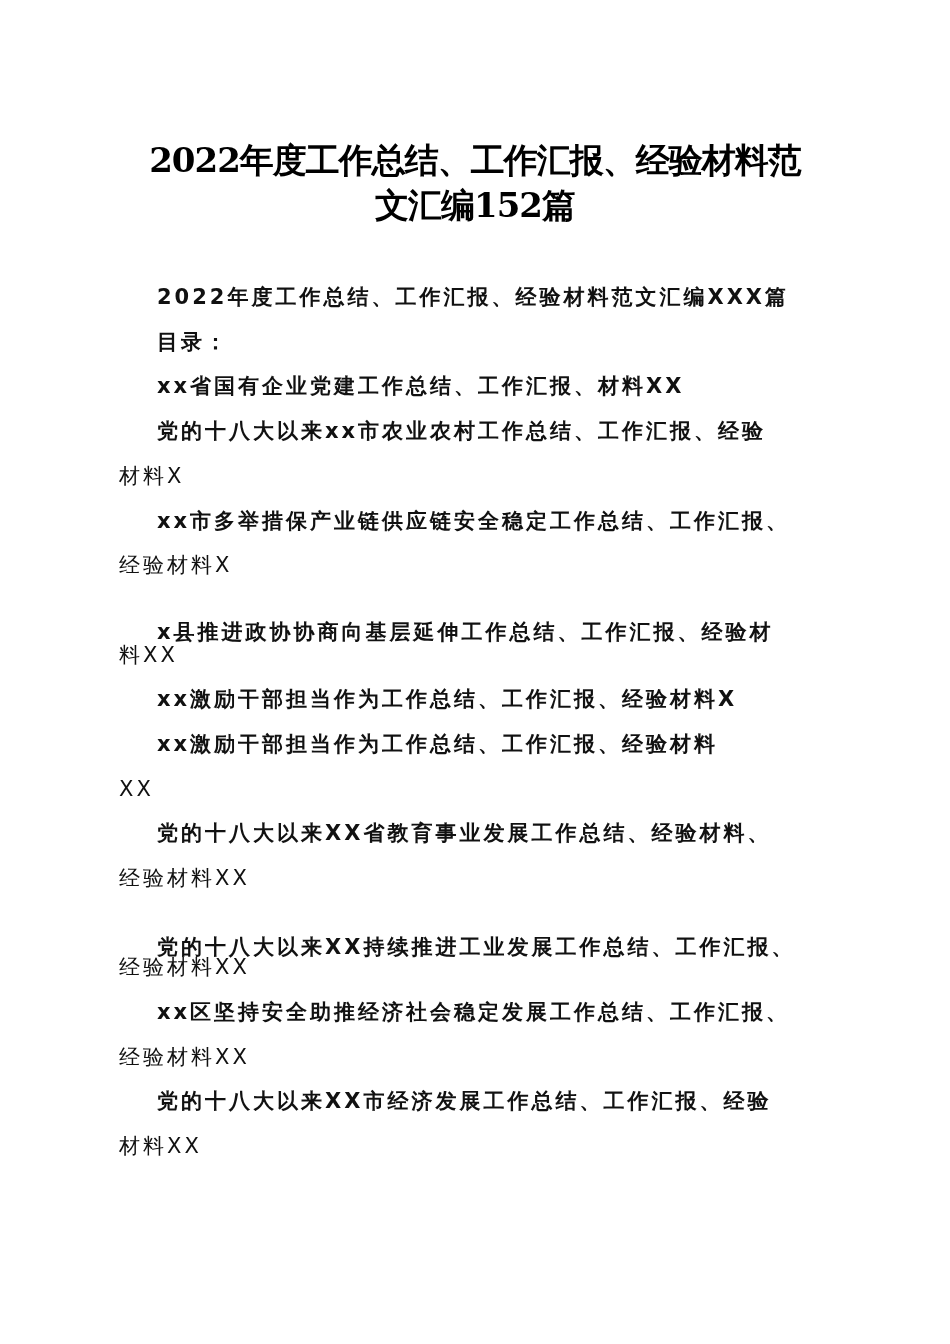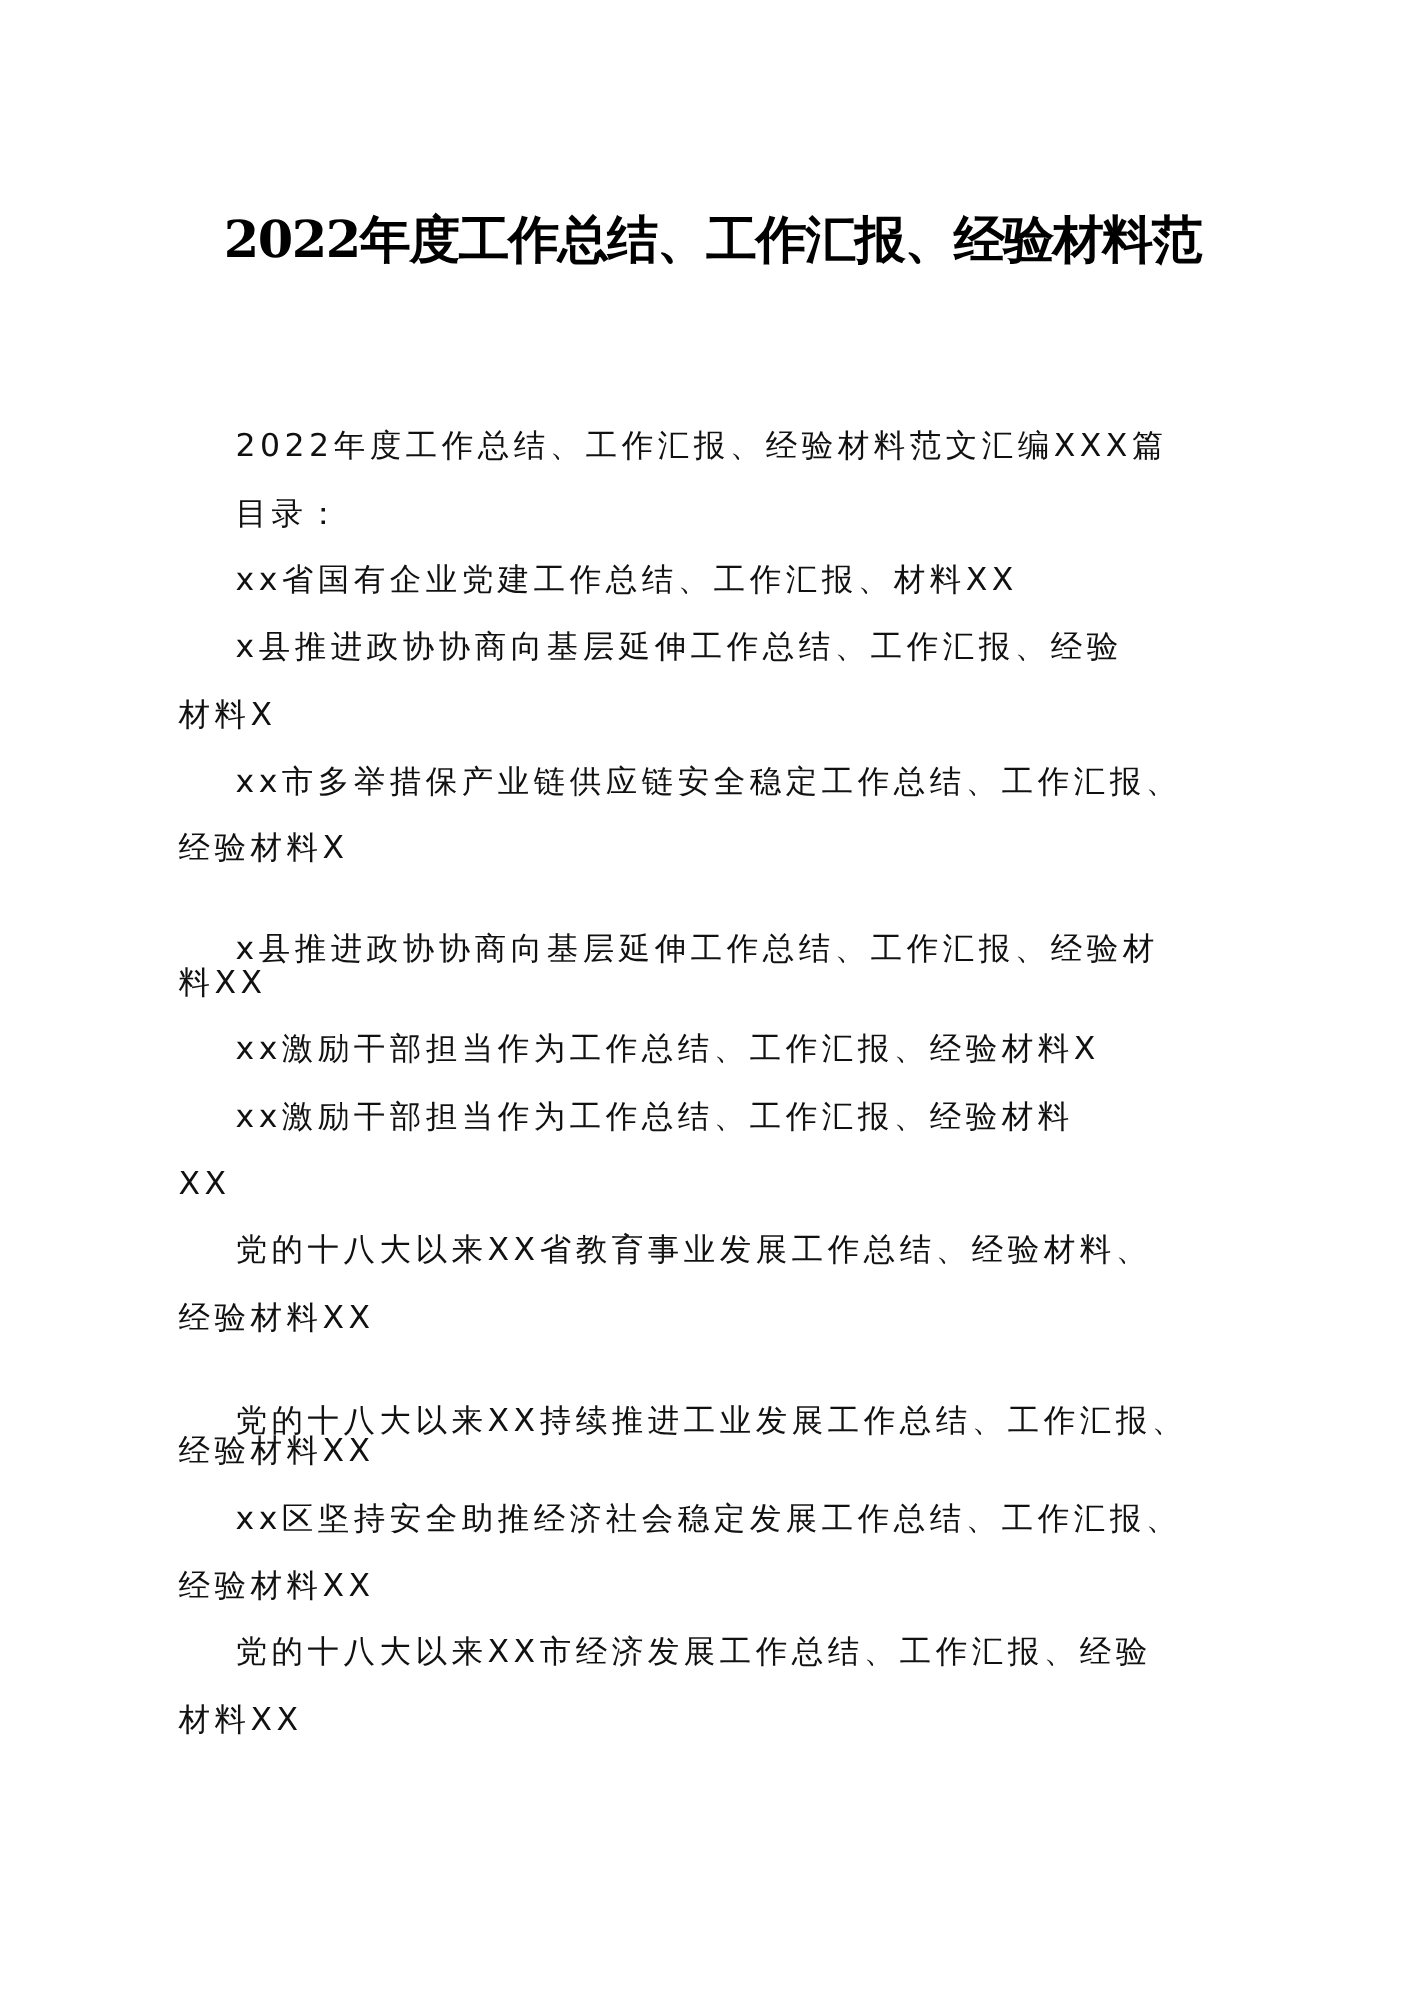--- a/index.html
+++ b/index.html
@@ -46,38 +46,39 @@
     .line {
       position: absolute;
       white-space: nowrap;
       font-size: 21px;
       line-height: 30px;
       letter-spacing: 3px;
       font-family: "DejaVu Sans", "Liberation Sans", sans-serif;
       font-weight: normal;
       color: #111111;
     }
-    .indent { left: 157px; }
+    .indent { left: 157px; font-weight: bold; }
     .cont { left: 119px; }
   </style>
 </head>
 <body>
 
 <div class="page">
 
   <div class="title title-line-1">2022年度工作总结、工作汇报、经验材料范</div>
+  <div class="title title-line-2">文汇编152篇</div>
 
   <div class="body">
 
     <div class="line indent" style="top:282px">2022年度工作总结、工作汇报、经验材料范文汇编XXX篇</div>
     <div class="line indent" style="top:327px">目录：</div>
 
     <div class="line indent" style="top:371px">xx省国有企业党建工作总结、工作汇报、材料XX</div>
 
-    <div class="line indent" style="top:416px">x县推进政协协商向基层延伸工作总结、工作汇报、经验</div>
+    <div class="line indent" style="top:416px">党的十八大以来xx市农业农村工作总结、工作汇报、经验</div>
     <div class="line cont" style="top:461px">材料X</div>
 
     <div class="line indent" style="top:506px">xx市多举措保产业链供应链安全稳定工作总结、工作汇报、</div>
     <div class="line cont" style="top:550px">经验材料X</div>
 
     <div class="line indent" style="top:617px">x县推进政协协商向基层延伸工作总结、工作汇报、经验材</div>
     <div class="line cont" style="top:640px">料XX</div>
 
     <div class="line indent" style="top:684px">xx激励干部担当作为工作总结、工作汇报、经验材料X</div>
 

